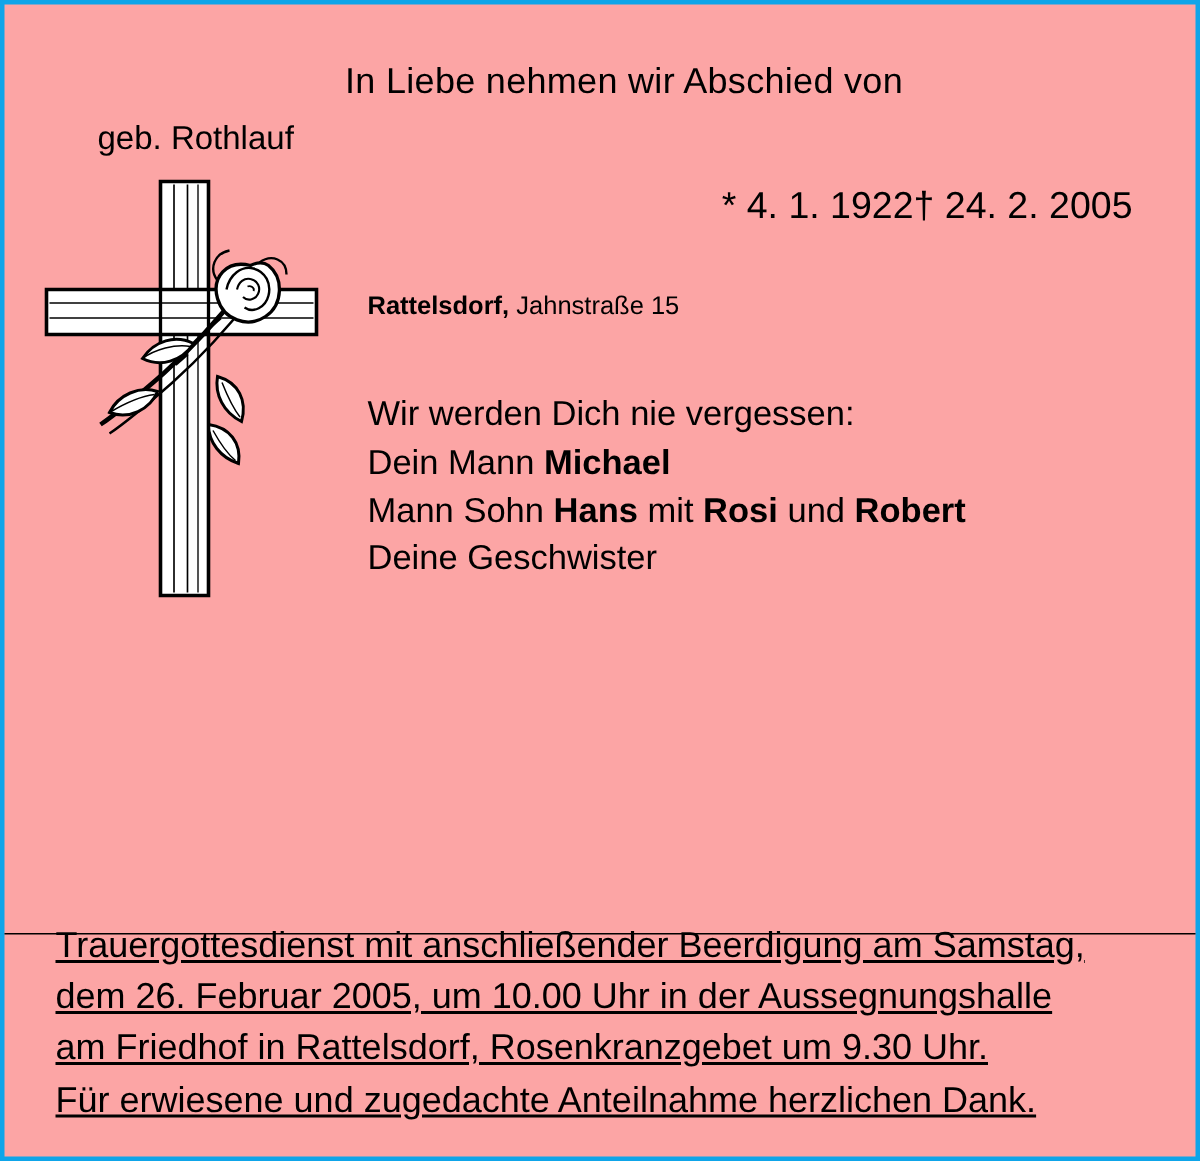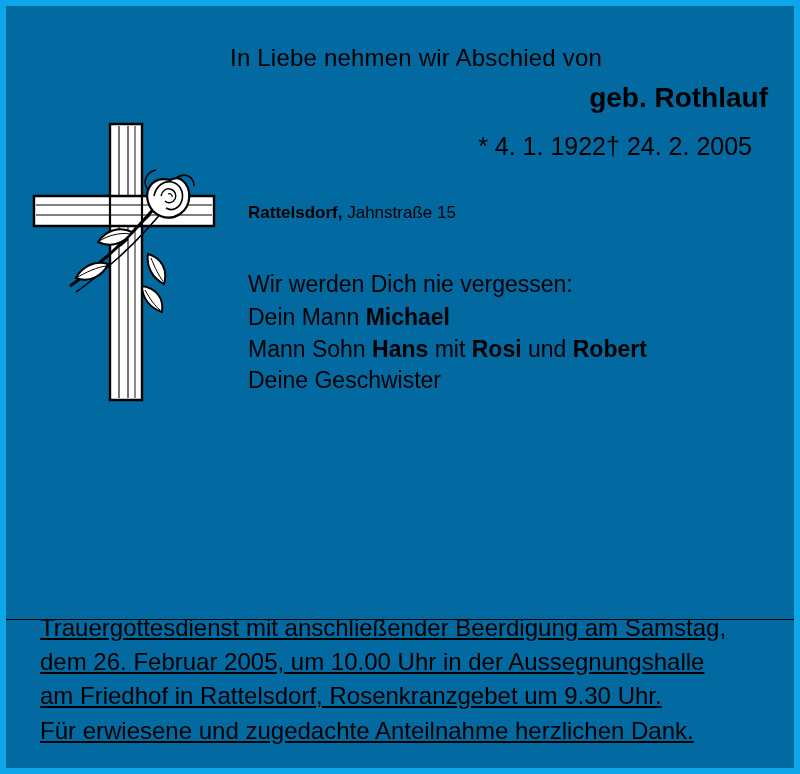--- a/index.html
+++ b/index.html
@@ -12,22 +12,22 @@
     height: 774px;
     font-family: "Liberation Sans", sans-serif;
     color: #000000;
     overflow: hidden;
   }
   .obituary {
     position: relative;
     box-sizing: border-box;
     width: 800px;
     height: 774px;
-    background: #0369a1;
-    border: 6px solid #0ea5e9;
+    background: #fca5a5;
+    border: 3px solid #0ea5e9;
     padding: 0;
   }
   .inner {
     position: relative;
     width: 100%;
     height: 100%;
     box-sizing: border-box;
     padding: 22px 26px 16px 26px;
   }
 
@@ -45,23 +45,23 @@
   .name {
     text-align: center;
     font-size: 57px;
     font-weight: 400;
     letter-spacing: 0.5px;
     line-height: 1.05;
     margin-top: 32px;
     padding-left: 36px;
   }
   .maiden {
-    text-align: right;
-    font-size: 28px;
-    font-weight: bold;
+    text-align: left;
+    font-size: 22px;
+    font-weight: normal;
     margin-top: 10px;
     padding-left: 36px;
   }
 
   
   .dates {
     display: flex;
     justify-content: flex-end;
     font-size: 25px;
     margin-top: 18px;

